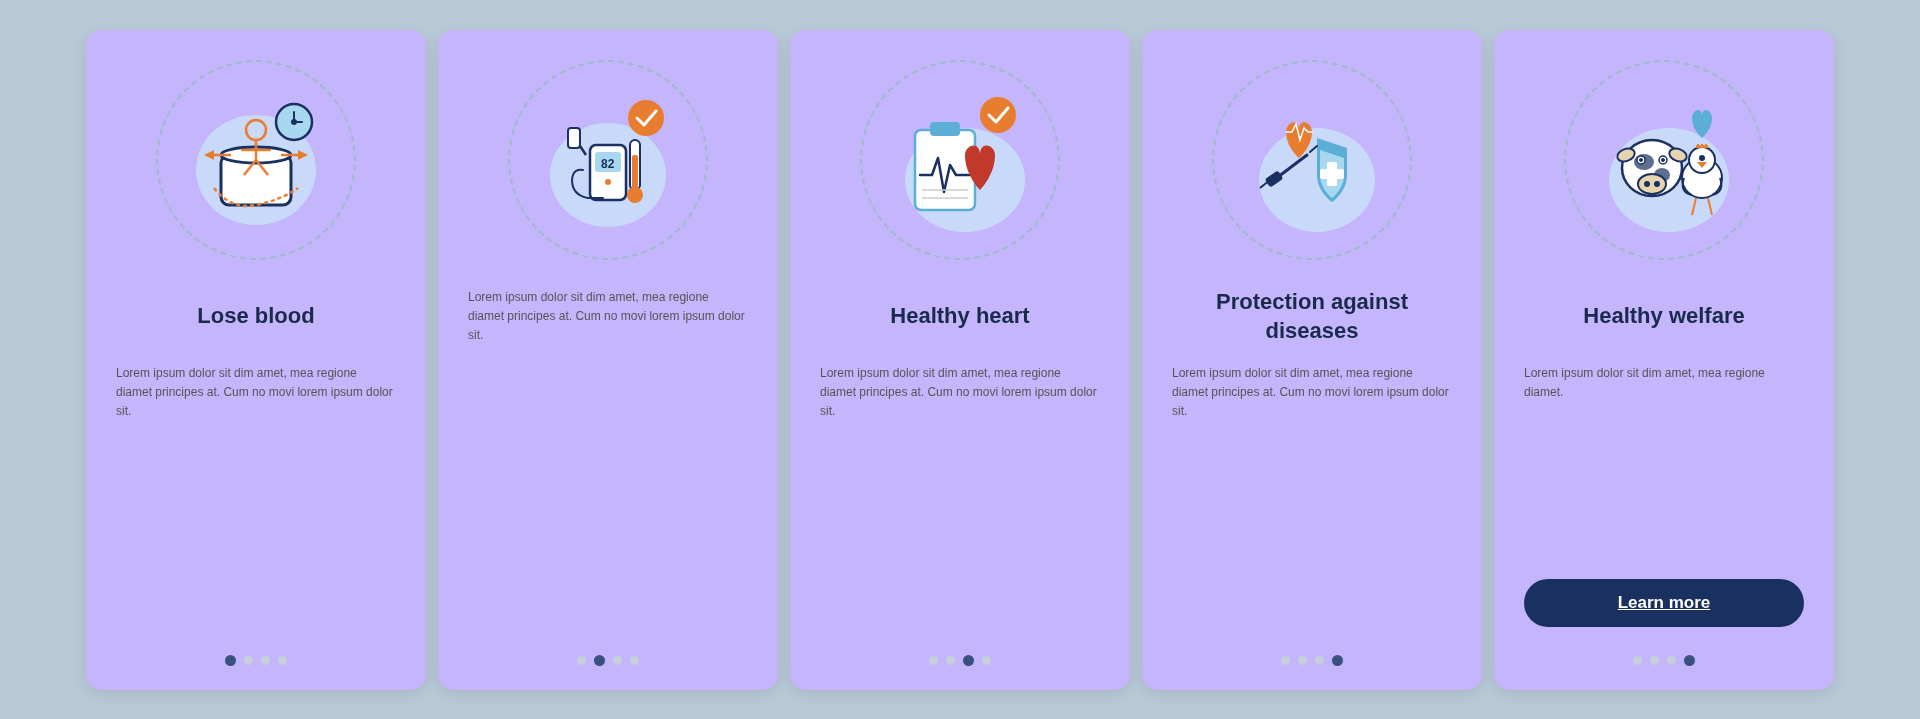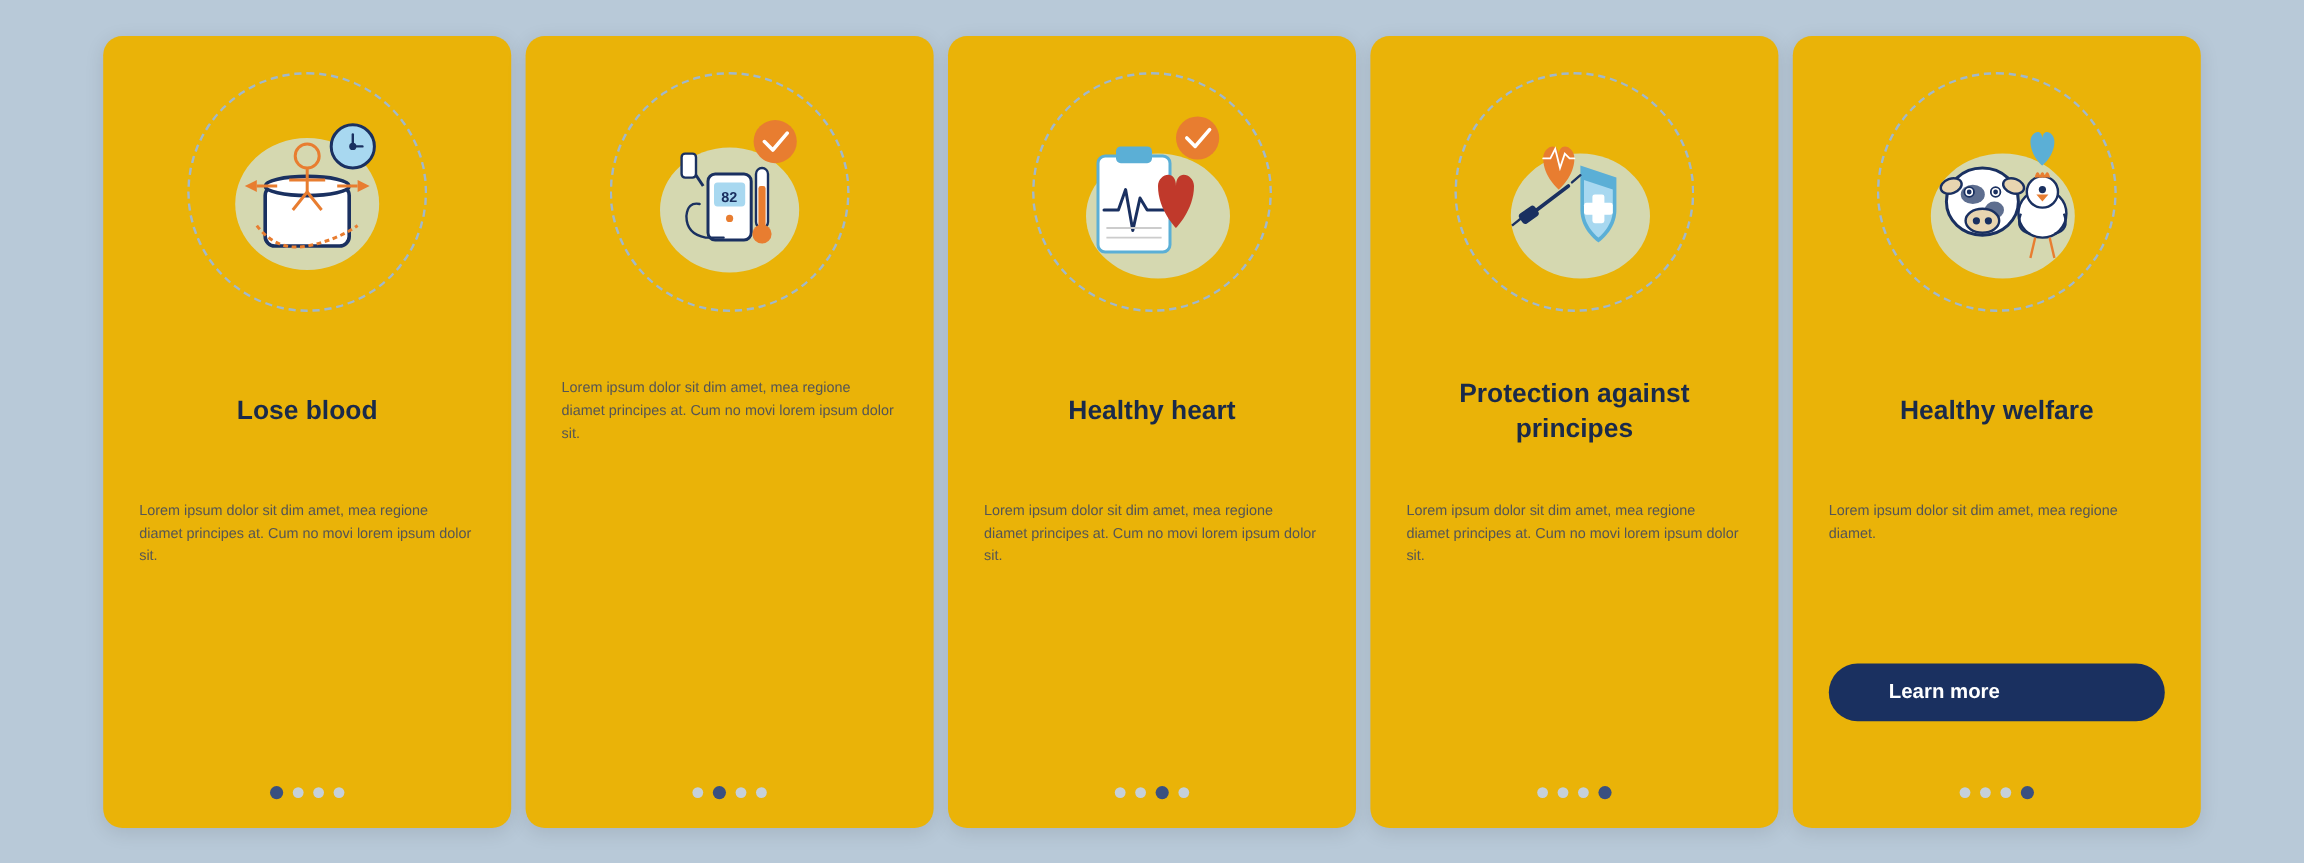--- a/index.html
+++ b/index.html
@@ -19,30 +19,29 @@
       display: flex;
       gap: 12px;
       padding: 24px 30px;
       align-items: center;
       justify-content: center;
       width: 100%;
       height: 100%;
     }
 
     .card {
-      background: #eab308;
+      background: #c4b5fd;
       border-radius: 16px;
       width: 340px;
       min-height: 660px;
       display: flex;
       flex-direction: column;
       align-items: center;
       padding: 30px 30px 24px 30px;
       box-shadow: 0 4px 16px rgba(0,0,0,0.10);
-      gap: 26px;
     }
 
     .icon-circle {
       width: 200px;
       height: 200px;
       border-radius: 50%;
       border: 2.5px dashed #a0b8cc;
       display: flex;
       align-items: center;
       justify-content: center;
@@ -104,21 +103,22 @@
       background: #1a3060;
       color: white;
       border: none;
       border-radius: 28px;
       padding: 14px 50px;
       font-size: 17px;
       font-weight: 600;
       cursor: pointer;
       margin-bottom: 20px;
       width: 100%;
-      text-align: left;
+      text-align: center;
+      text-decoration: underline;
     }
   </style>
 </head>
 <body>
 
 <div class="cards-container">
 
   <div class="card">
     <div class="icon-circle">
       <svg viewBox="0 0 160 160">
@@ -233,21 +233,21 @@
         <rect x="95" y="82" width="10" height="24" rx="2" fill="white"></rect>
         <rect x="88" y="89" width="24" height="10" rx="2" fill="white"></rect>
 
         <line x1="42" y1="100" x2="75" y2="75" stroke="#1a3060" stroke-width="3" stroke-linecap="round"></line>
         <rect x="34" y="94" width="16" height="10" rx="3" fill="#1a3060" transform="rotate(-35 42 99)"></rect>
         <line x1="28" y1="108" x2="38" y2="100" stroke="#1a3060" stroke-width="2"></line>
 
         <line x1="78" y1="72" x2="85" y2="66" stroke="#1a3060" stroke-width="2" stroke-linecap="round"></line>
       </svg>
     </div>
-    <div class="card-title">Protection against principes</div>
+    <div class="card-title">Protection against diseases</div>
     <div class="card-body">Lorem ipsum dolor sit dim amet, mea regione diamet principes at. Cum no movi lorem ipsum dolor sit.</div>
     <div class="dots">
       <div class="dot"></div>
       <div class="dot"></div>
       <div class="dot"></div>
       <div class="dot active"></div>
     </div>
   </div>
 
   <div class="card">

